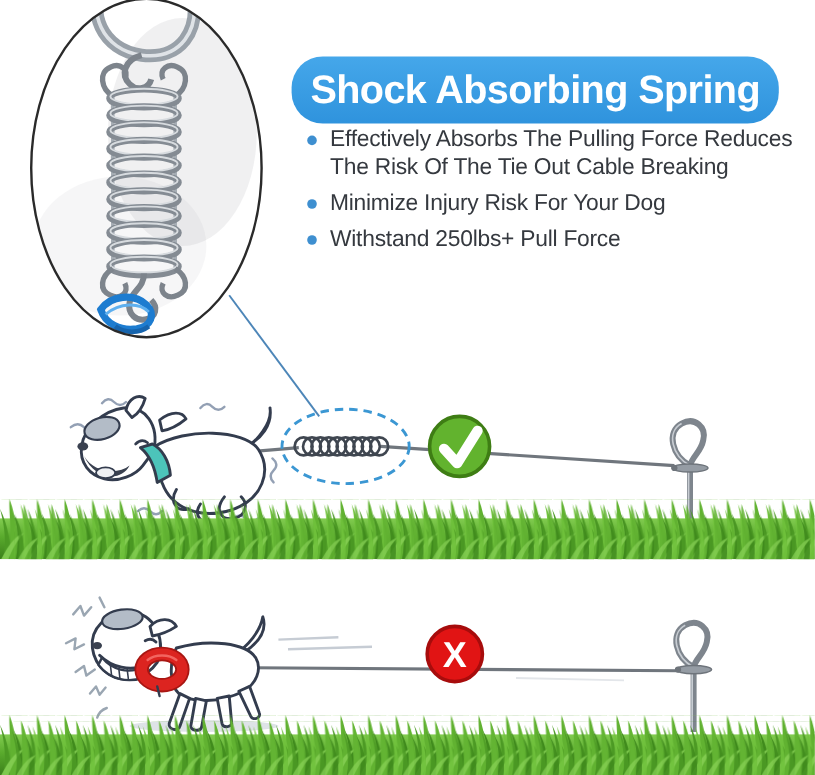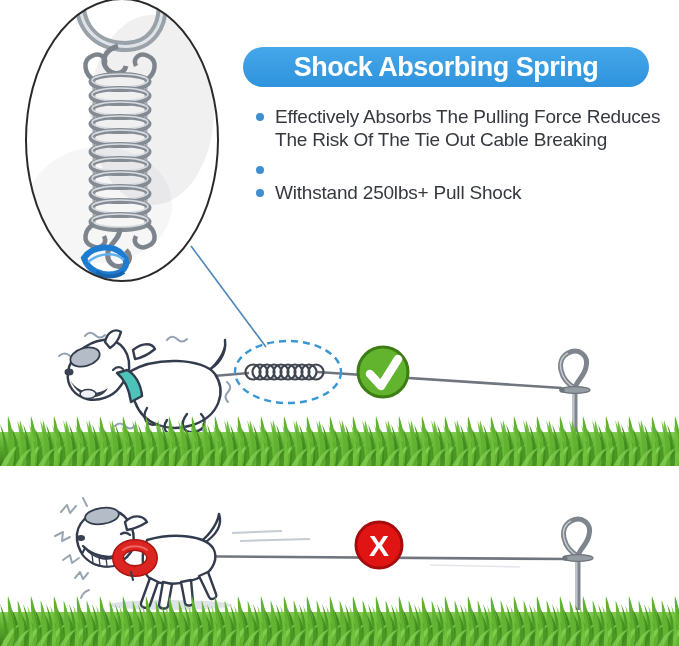--- a/index.html
+++ b/index.html
@@ -2,24 +2,24 @@
 <html style="--accent-blue: #45a7ea; --accent-blue-deep: #2f93dd; --title-text: #ffffff; --bullet-dot: #3e8fd0; --body-text: #35393f; --check-green: #62b32e; --check-ring: #3e7d14; --x-red: #e11414; --x-ring: #a70c0c; --collar-teal: #4cc4ba; --collar-red: #d9201a; --glow-green: #7deb7d; --grass-light: #82cc50; --grass-mid: #5aab2d; --grass-dark: #3a7f1a; --cable-gray: #70767d; --ink-outline: #333c4e; --callout-blue: #3b97d3; --rope-blue: #1d7cd0; --metal-gray: #848b93;"><head>
 <meta charset="utf-8">
 <style>
   html,body{margin:0;padding:0;background:#fff;}
   .stage{
     position:relative;width:679px;height:646px;background:#fff;overflow:hidden;
     font-family:"Liberation Sans",sans-serif;
   }
   .art{position:absolute;left:0;top:0;}
   .title-pill{
-    position:absolute;left:243px;top:47px;width:406px;height:40px;
+    position:absolute;left:243px;top:47px;width:406px;height:56px;
     background:linear-gradient(var(--accent-blue,#45a7ea),var(--accent-blue-deep,#2f93dd));
     border-radius:26px;display:flex;align-items:center;justify-content:center;
-    color:var(--title-text,#ffffff);font-size:27px;font-weight:700;letter-spacing:-0.5px;
+    color:var(--title-text,#ffffff);font-size:33px;font-weight:700;letter-spacing:-0.5px;
     white-space:nowrap;
   }
   .benefits{
     position:absolute;left:256px;top:105px;width:405px;margin:0;padding:0;list-style:none;
     display:flex;flex-direction:column;gap:7px;
   }
   .benefit{
     display:flex;gap:11px;align-items:flex-start;
     font-size:19px;line-height:23px;color:var(--body-text,#35393f);letter-spacing:-0.2px;
   }
@@ -236,20 +236,21 @@
     <span>Shock Absorbing Spring</span>
   </div>
 
   <ul class="benefits">
     <li class="benefit">
       <span class="dot"></span>
       <span>Effectively Absorbs The Pulling Force Reduces The Risk Of The Tie Out Cable Breaking</span>
     </li>
     <li class="benefit">
       <span class="dot"></span>
+      <span>Minimize Injury Risk For Your Dog</span>
     </li>
     <li class="benefit">
       <span class="dot"></span>
-      <span>Withstand 250lbs+ Pull Shock</span>
+      <span>Withstand 250lbs+ Pull Force</span>
     </li>
   </ul>
 
 </div>
 
 </body></html>

